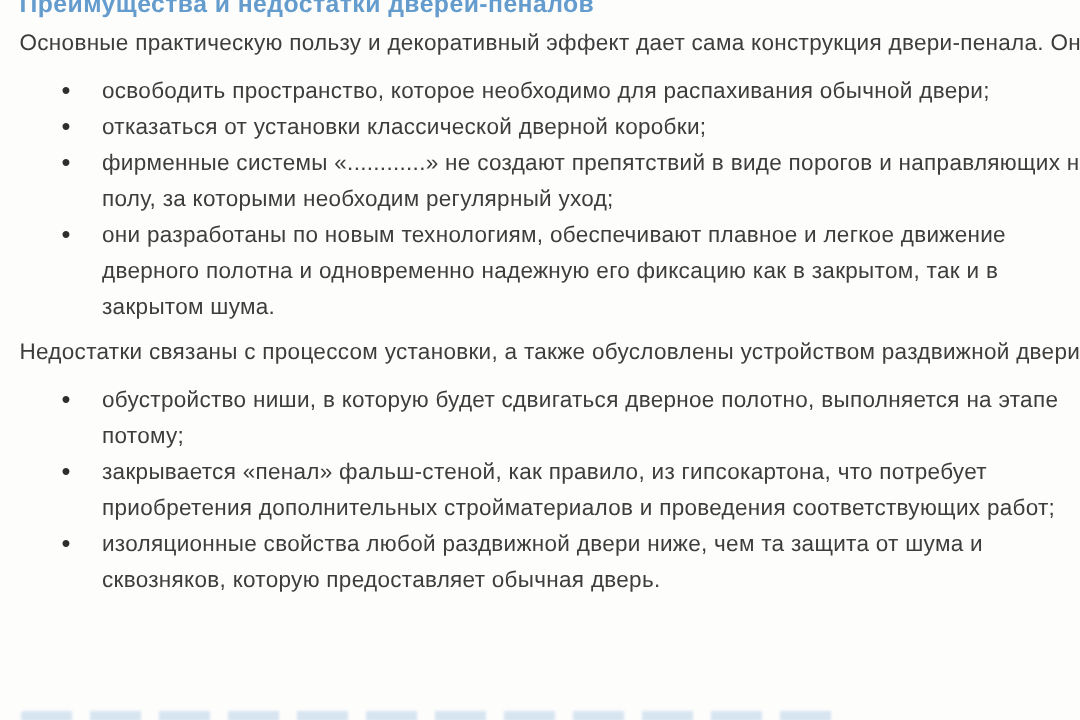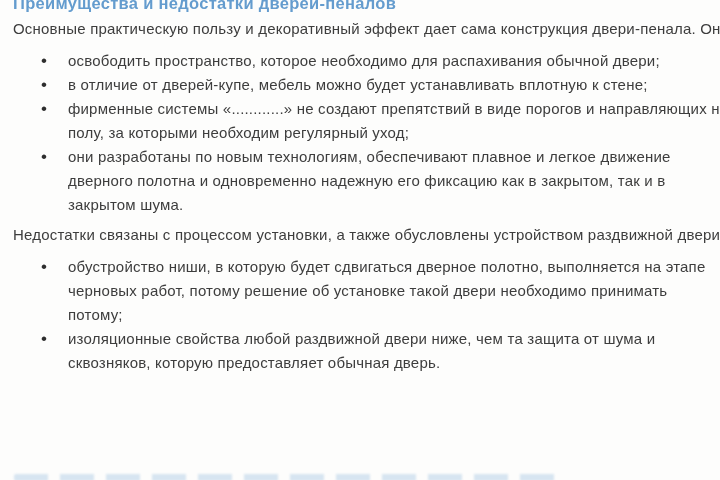--- a/index.html
+++ b/index.html
@@ -69,42 +69,45 @@
 
     <p class="para intro">
       <span class="line">Основные практическую пользу и декоративный эффект дает сама конструкция двери-пенала. Он</span>
     </p>
 
     <ul class="doc-list">
       <li>
         <span class="line">освободить пространство, которое необходимо для распахивания обычной двери;</span>
       </li>
       <li>
-        <span class="line">в отличие от дверей-купе, мебель можно будет устанавливать вплотную к стене;</span>
+        <span class="line">отказаться от установки классической дверной коробки;</span>
       </li>
       <li>
         <span class="line">фирменные системы «............» не создают препятствий в виде порогов и направляющих на</span>
         <span class="line">полу, за которыми необходим регулярный уход;</span>
       </li>
       <li>
         <span class="line">они разработаны по новым технологиям, обеспечивают плавное и легкое движение</span>
         <span class="line">дверного полотна и одновременно надежную его фиксацию как в закрытом, так и в</span>
         <span class="line">закрытом шума.</span>
       </li>
     </ul>
 
     <p class="para transition">
       <span class="line">Недостатки связаны с процессом установки, а также обусловлены устройством раздвижной двери</span>
     </p>
 
     <ul class="doc-list">
       <li>
         <span class="line">обустройство ниши, в которую будет сдвигаться дверное полотно, выполняется на этапе</span>
-        <span class="line">черновых работ, потому решение об установке такой двери необходимо принимать</span>
         <span class="line">потому;</span>
+      </li>
+      <li>
+        <span class="line">закрывается «пенал» фальш-стеной, как правило, из гипсокартона, что потребует</span>
+        <span class="line">приобретения дополнительных стройматериалов и проведения соответствующих работ;</span>
       </li>
       <li>
         <span class="line">изоляционные свойства любой раздвижной двери ниже, чем та защита от шума и</span>
         <span class="line">сквозняков, которую предоставляет обычная дверь.</span>
       </li>
     </ul>
 
   </div>
 
   <div class="clipped-next-heading"></div>

